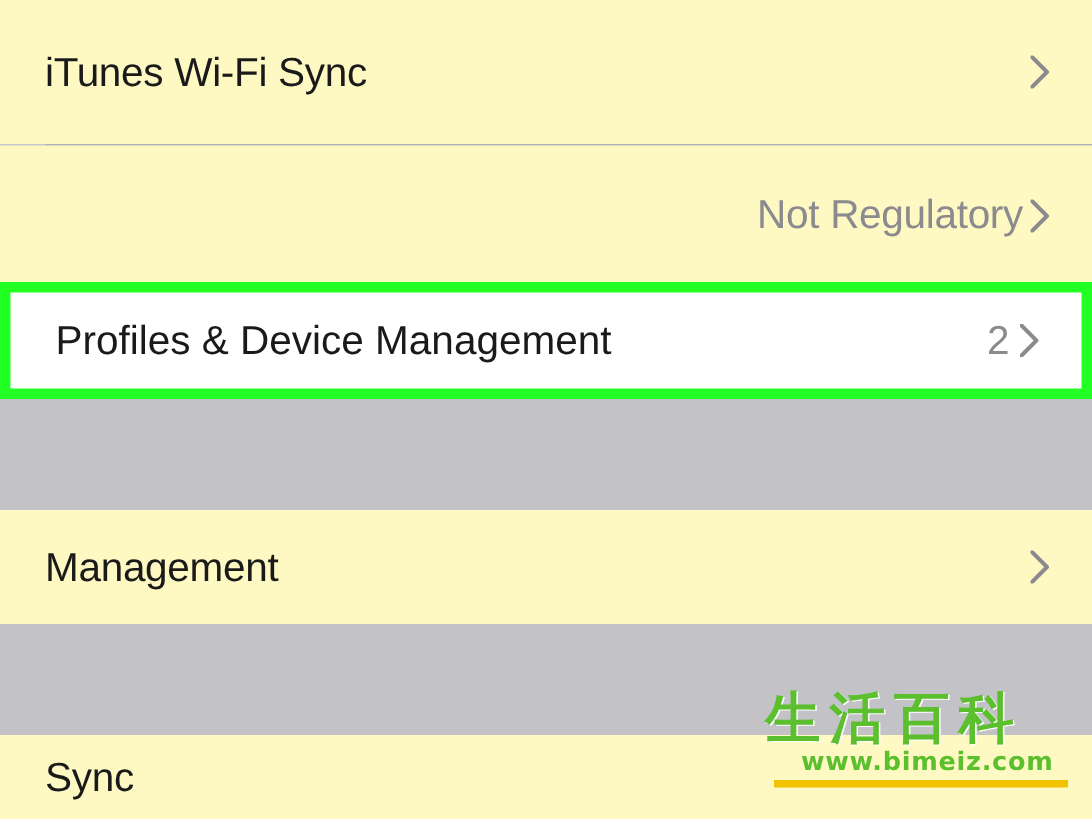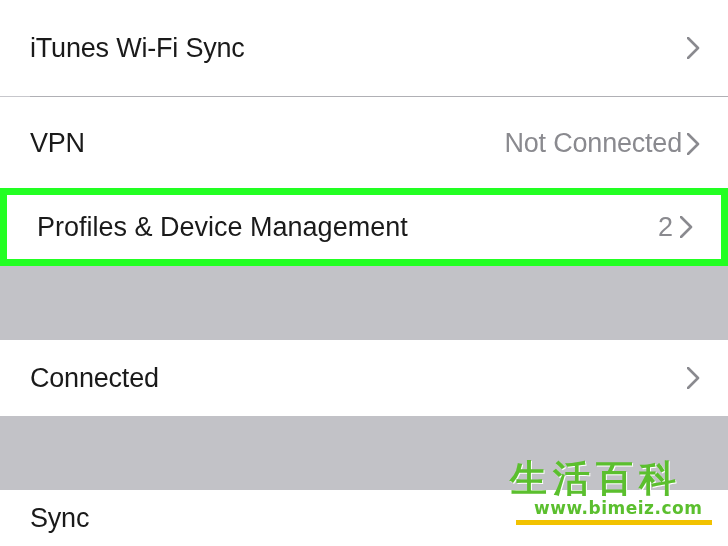--- a/index.html
+++ b/index.html
@@ -15,21 +15,21 @@
   }
   .screen {
     position: relative;
     width: 728px;
     height: 546px;
     background: #c7c7cc;
   }
   .row {
     position: relative;
     box-sizing: border-box;
-    background: #ffffff;
+    background: #fef9c3;
     display: flex;
     align-items: center;
     padding: 0 28px 0 30px;
   }
   .row .label {
     font-size: 27px;
     color: #1a1a1a;
     letter-spacing: -0.2px;
     white-space: nowrap;
   }
@@ -136,43 +136,42 @@
     <span class="label">iTunes Wi-Fi Sync</span>
     <span class="chev">
       <svg width="13" height="22" viewBox="0 0 13 22">
           <polyline points="1,1 11,11 1,21" fill="none" stroke="#8a8a8f" stroke-width="2.6" stroke-linecap="round" stroke-linejoin="round"></polyline>
         </svg>
     </span>
   </div>
   <div class="divider" id="div-1"></div>
 
   <div class="row" id="row-vpn">
-    <span class="label">VPN</span>
-    <span class="value">Not Connected</span>
+    <span class="value">Not Regulatory</span>
     <span class="chev">
       <svg width="13" height="22" viewBox="0 0 13 22">
           <polyline points="1,1 11,11 1,21" fill="none" stroke="#8a8a8f" stroke-width="2.6" stroke-linecap="round" stroke-linejoin="round"></polyline>
         </svg>
     </span>
   </div>
 
   <div id="highlight">
     <span class="label">Profiles &amp; Device Management</span>
     <span class="value">2</span>
     <span class="chev">
       <svg width="13" height="22" viewBox="0 0 13 22">
           <polyline points="1,1 11,11 1,21" fill="none" stroke="#8a8a8f" stroke-width="2.6" stroke-linecap="round" stroke-linejoin="round"></polyline>
         </svg>
     </span>
   </div>
 
   <div class="gap" id="gap-1"></div>
 
   <div class="row" id="row-regulatory">
-    <span class="label">Connected</span>
+    <span class="label">Management</span>
     <span class="chev">
       <svg width="13" height="22" viewBox="0 0 13 22">
           <polyline points="1,1 11,11 1,21" fill="none" stroke="#8a8a8f" stroke-width="2.6" stroke-linecap="round" stroke-linejoin="round"></polyline>
         </svg>
     </span>
   </div>
 
   <div class="gap" id="gap-2"></div>
 
   <div class="row" id="row-reset">

